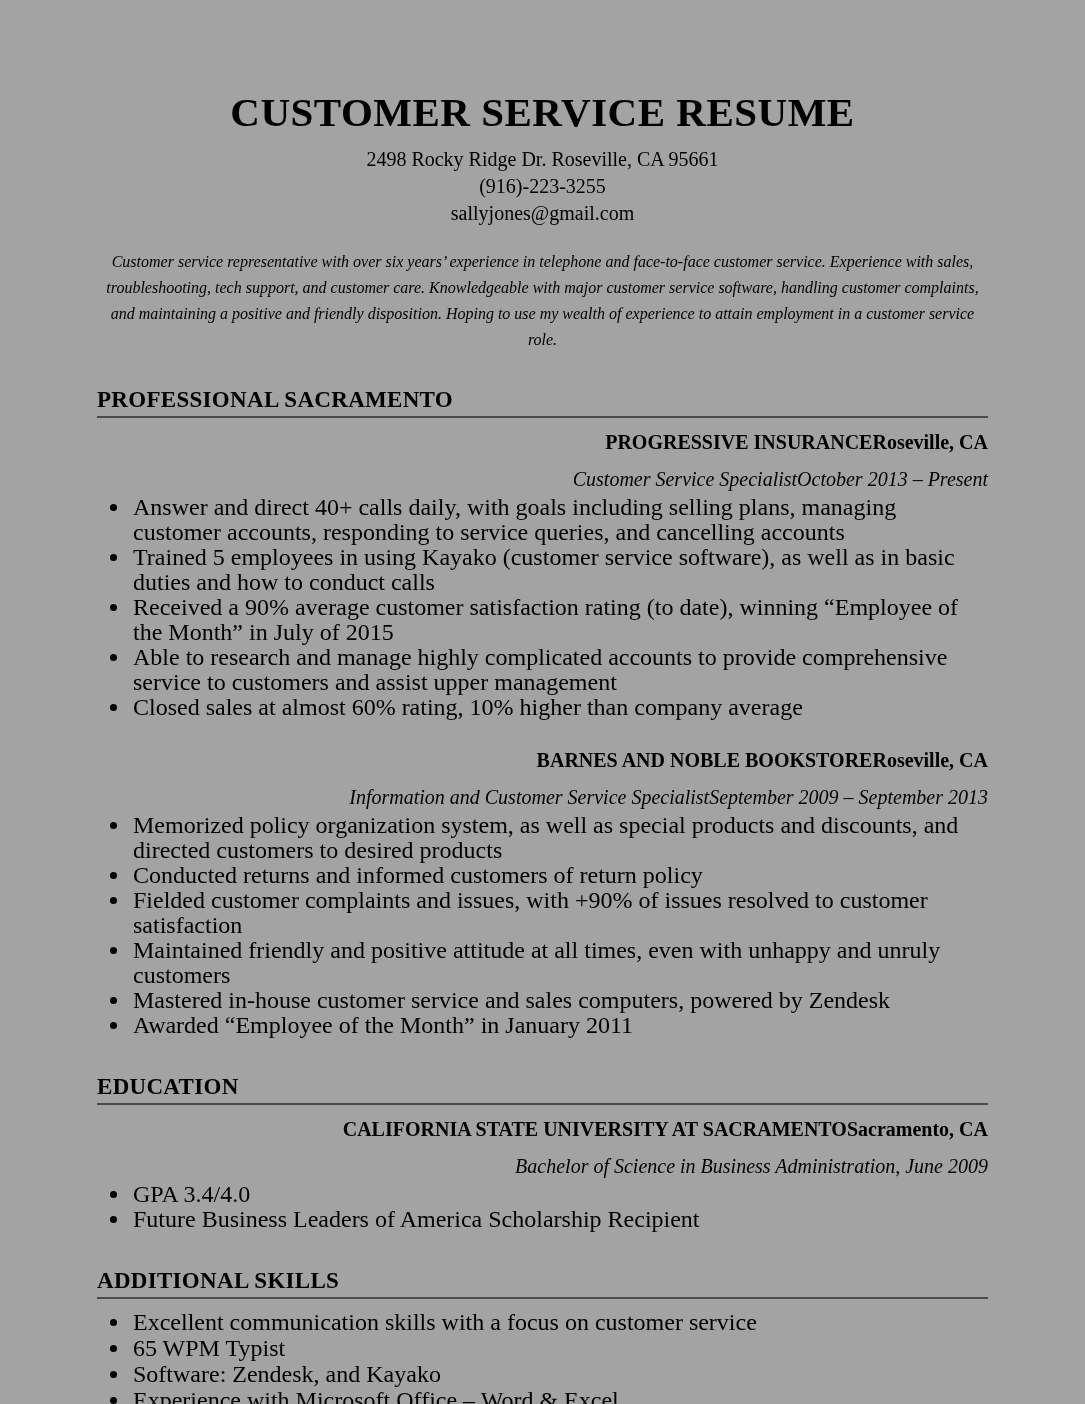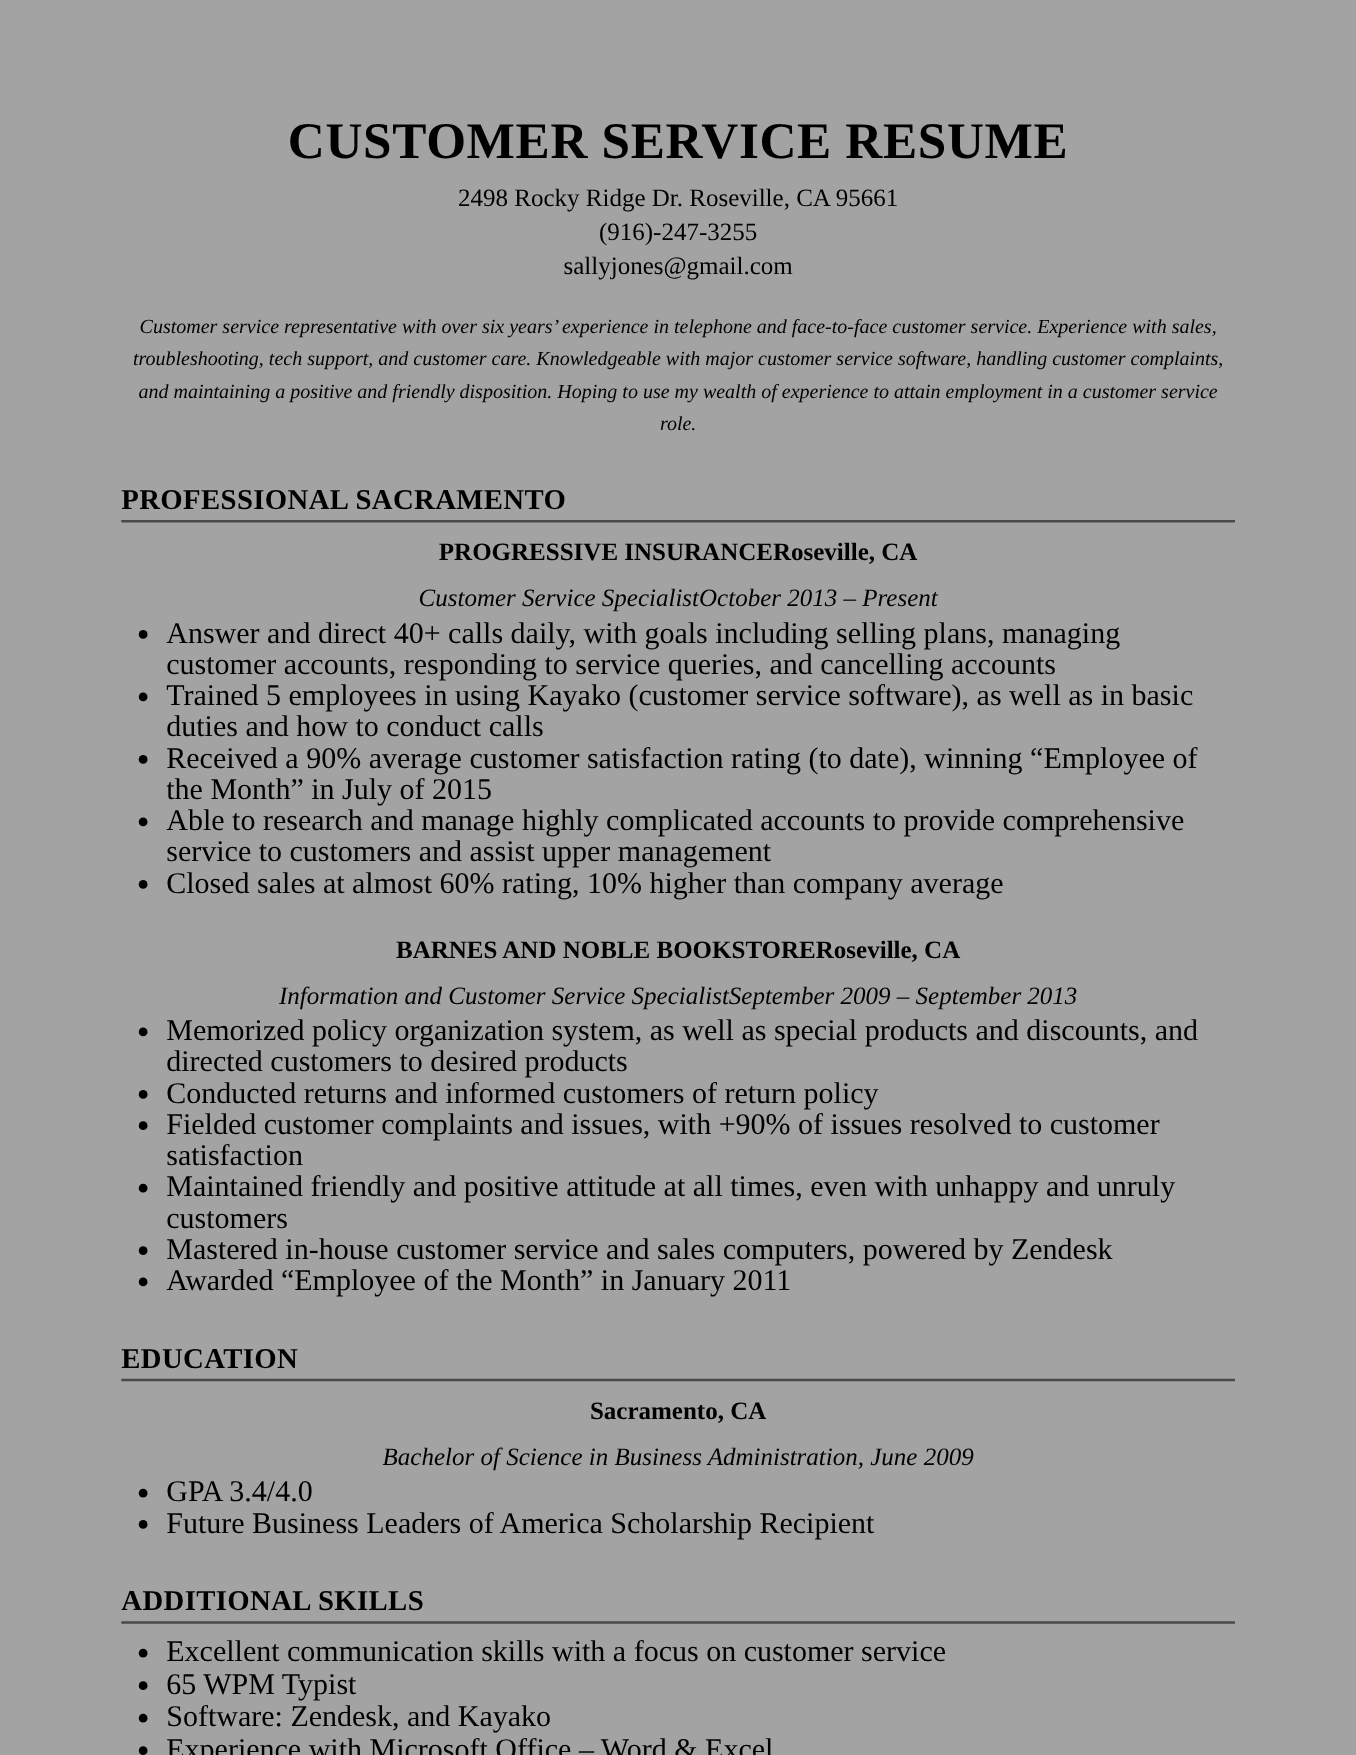--- a/index.html
+++ b/index.html
@@ -40,21 +40,21 @@
     border-bottom: 2px solid #4a4a4a;
     padding-bottom: 3px;
     margin-top: 36px;
     margin-bottom: 10px;
   }
   .section-heading.first { margin-top: 34px; }
   .entry { margin-bottom: 4px; }
   .entry + .entry { margin-top: 28px; }
   .entry-row {
     display: flex;
-    justify-content: center;
+    justify-content: flex-end;
     font-size: 20px;
     line-height: 25px;
     margin-top: 12px;
   }
   .entry-row .bold { font-weight: bold; }
   .entry-row .italic { font-style: italic; }
   ul.bullets {
     margin-top: 3px;
     padding-left: 34px;
     list-style-type: disc;
@@ -68,21 +68,21 @@
   ul.bullets.skills li { line-height: 26px; }
 </style>
 </head>
 <body>
 
 <div class="page">
 
   <header>
     <h1 class="resume-title">CUSTOMER SERVICE RESUME</h1>
     <div class="contact-line">2498 Rocky Ridge Dr. Roseville, CA 95661</div>
-    <div class="contact-line">(916)-247-3255</div>
+    <div class="contact-line">(916)-223-3255</div>
     <div class="contact-line">sallyjones@gmail.com</div>
   </header>
 
   <p class="summary">Customer service representative with over six years’ experience in telephone and face-to-face customer service. Experience with sales, troubleshooting, tech support, and customer care. Knowledgeable with major customer service software, handling customer complaints, and maintaining a positive and friendly disposition. Hoping to use my wealth of experience to attain employment in a customer service role.</p>
 
   <section>
     <h2 class="section-heading first">PROFESSIONAL SACRAMENTO</h2>
 
     <div class="entry">
       <div class="entry-row">
@@ -119,20 +119,21 @@
         <li>Mastered in-house customer service and sales computers, powered by Zendesk</li>
         <li>Awarded “Employee of the Month” in January 2011</li>
       </ul>
     </div>
   </section>
 
   <section>
     <h2 class="section-heading">EDUCATION</h2>
     <div class="entry">
       <div class="entry-row">
+        <span class="bold">CALIFORNIA STATE UNIVERSITY AT SACRAMENTO</span>
         <span class="bold">Sacramento, CA</span>
       </div>
       <div class="entry-row">
         <span class="italic">Bachelor of Science in Business Administration, June 2009</span>
       </div>
       <ul class="bullets">
         <li>GPA 3.4/4.0</li>
         <li>Future Business Leaders of America Scholarship Recipient</li>
       </ul>
     </div>

